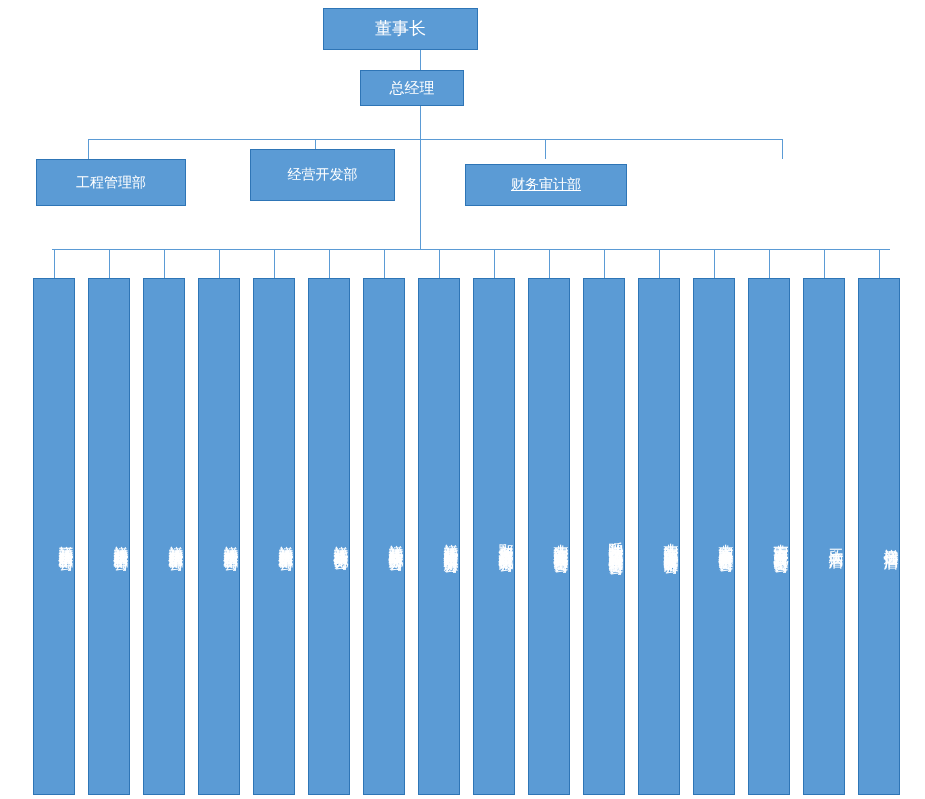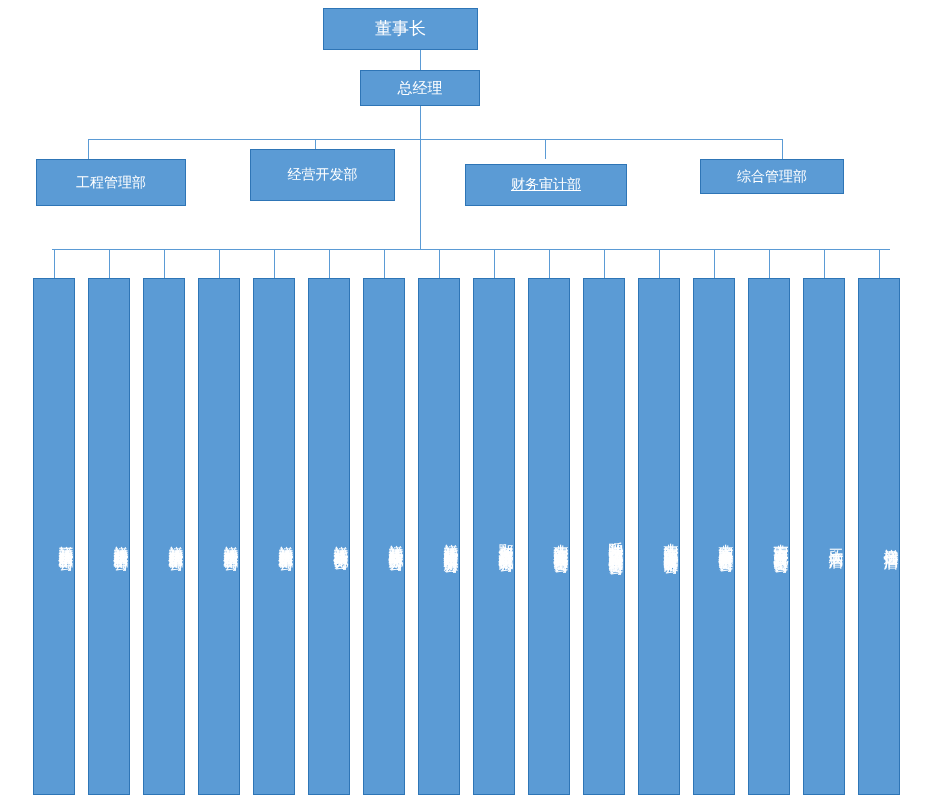--- a/index.html
+++ b/index.html
@@ -56,35 +56,34 @@
 </style>
 </head>
 <body>
 
 <div id="chart">
 
   <div class="node level-0" style="left:323px; top:8px; width:155px; height:42px;">董事长</div>
 
   <div class="conn v" style="left:420px; top:50px; height:20px;"></div>
 
-  <div class="node level-1" style="left:360px; top:70px; width:120px; height:36px;">总经理</div>
+  <div class="node level-1" style="left:360px; top:70px; width:104px; height:36px;">总经理</div>
 
   <div class="conn v" style="left:420px; top:106px; height:33px;"></div>
 
   <div class="conn h" style="left:88px; top:139px; width:694px;"></div>
 
   <div class="conn v" style="left:88px; top:139px; height:20px;"></div>
   <div class="conn v" style="left:315px; top:139px; height:20px;"></div>
   <div class="conn v" style="left:545px; top:139px; height:20px;"></div>
   <div class="conn v" style="left:782px; top:139px; height:20px;"></div>
 
   <div class="node level-2" style="left:36px; top:159px; width:150px; height:47px;">工程管理部</div>
   <div class="node level-2" style="left:250px; top:149px; width:145px; height:52px;">经营开发部</div>
   <div class="node level-2" style="left:465px; top:164px; width:162px; height:42px;text-decoration:underline;">财务审计部</div>
-  <div class="node level-2" style="left:700px; top:159px; width:144px; height:35px;">综合管理部</div>
 
   <div class="conn v" style="left:420px; top:139px; height:110px;"></div>
 
   <div class="conn h" style="left:52px; top:249px; width:838px;"></div>
 
   <div id="subsidiary-layer">
       <div class="conn v" style="left: 54px; top: 249px; height: 29px;"></div>
       <div class="node vertical" style="left: 33px; top: 278px; width: 42px; height: 517px;">祥远路桥集团第一工程公司</div>
       <div class="conn v" style="left: 109px; top: 249px; height: 29px;"></div>
       <div class="node vertical" style="left: 88px; top: 278px; width: 42px; height: 517px;">祥远路桥集团第二工程公司</div>

